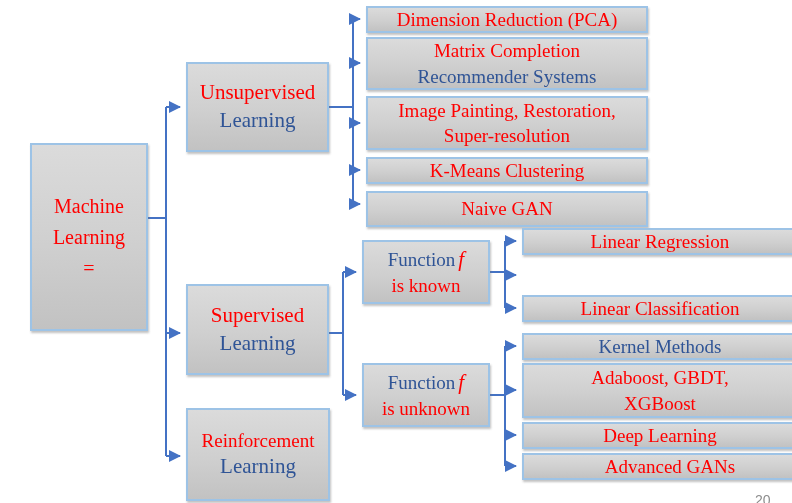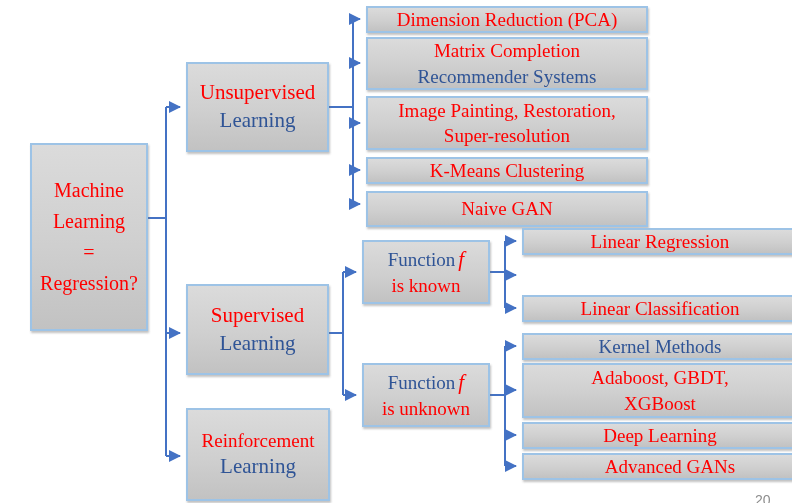--- a/index.html
+++ b/index.html
@@ -85,21 +85,20 @@
       <path d="M505,390 H516" marker-end="url(#arr)"></path>
       <path d="M505,435 H516" marker-end="url(#arr)"></path>
       <path d="M505,466 H516" marker-end="url(#arr)"></path>
     </g>
   </svg>
 
   <div class="box root">
     <span class="row red">Machine</span>
     <span class="row red">Learning</span>
     <span class="row red">=</span>
-    <span class="row red">Regression?</span>
   </div>
 
   <div class="box cat unsup">
     <span class="row red">Unsupervised</span>
     <span class="row blue">Learning</span>
   </div>
   <div class="box cat sup">
     <span class="row red">Supervised</span>
     <span class="row blue">Learning</span>
   </div>

